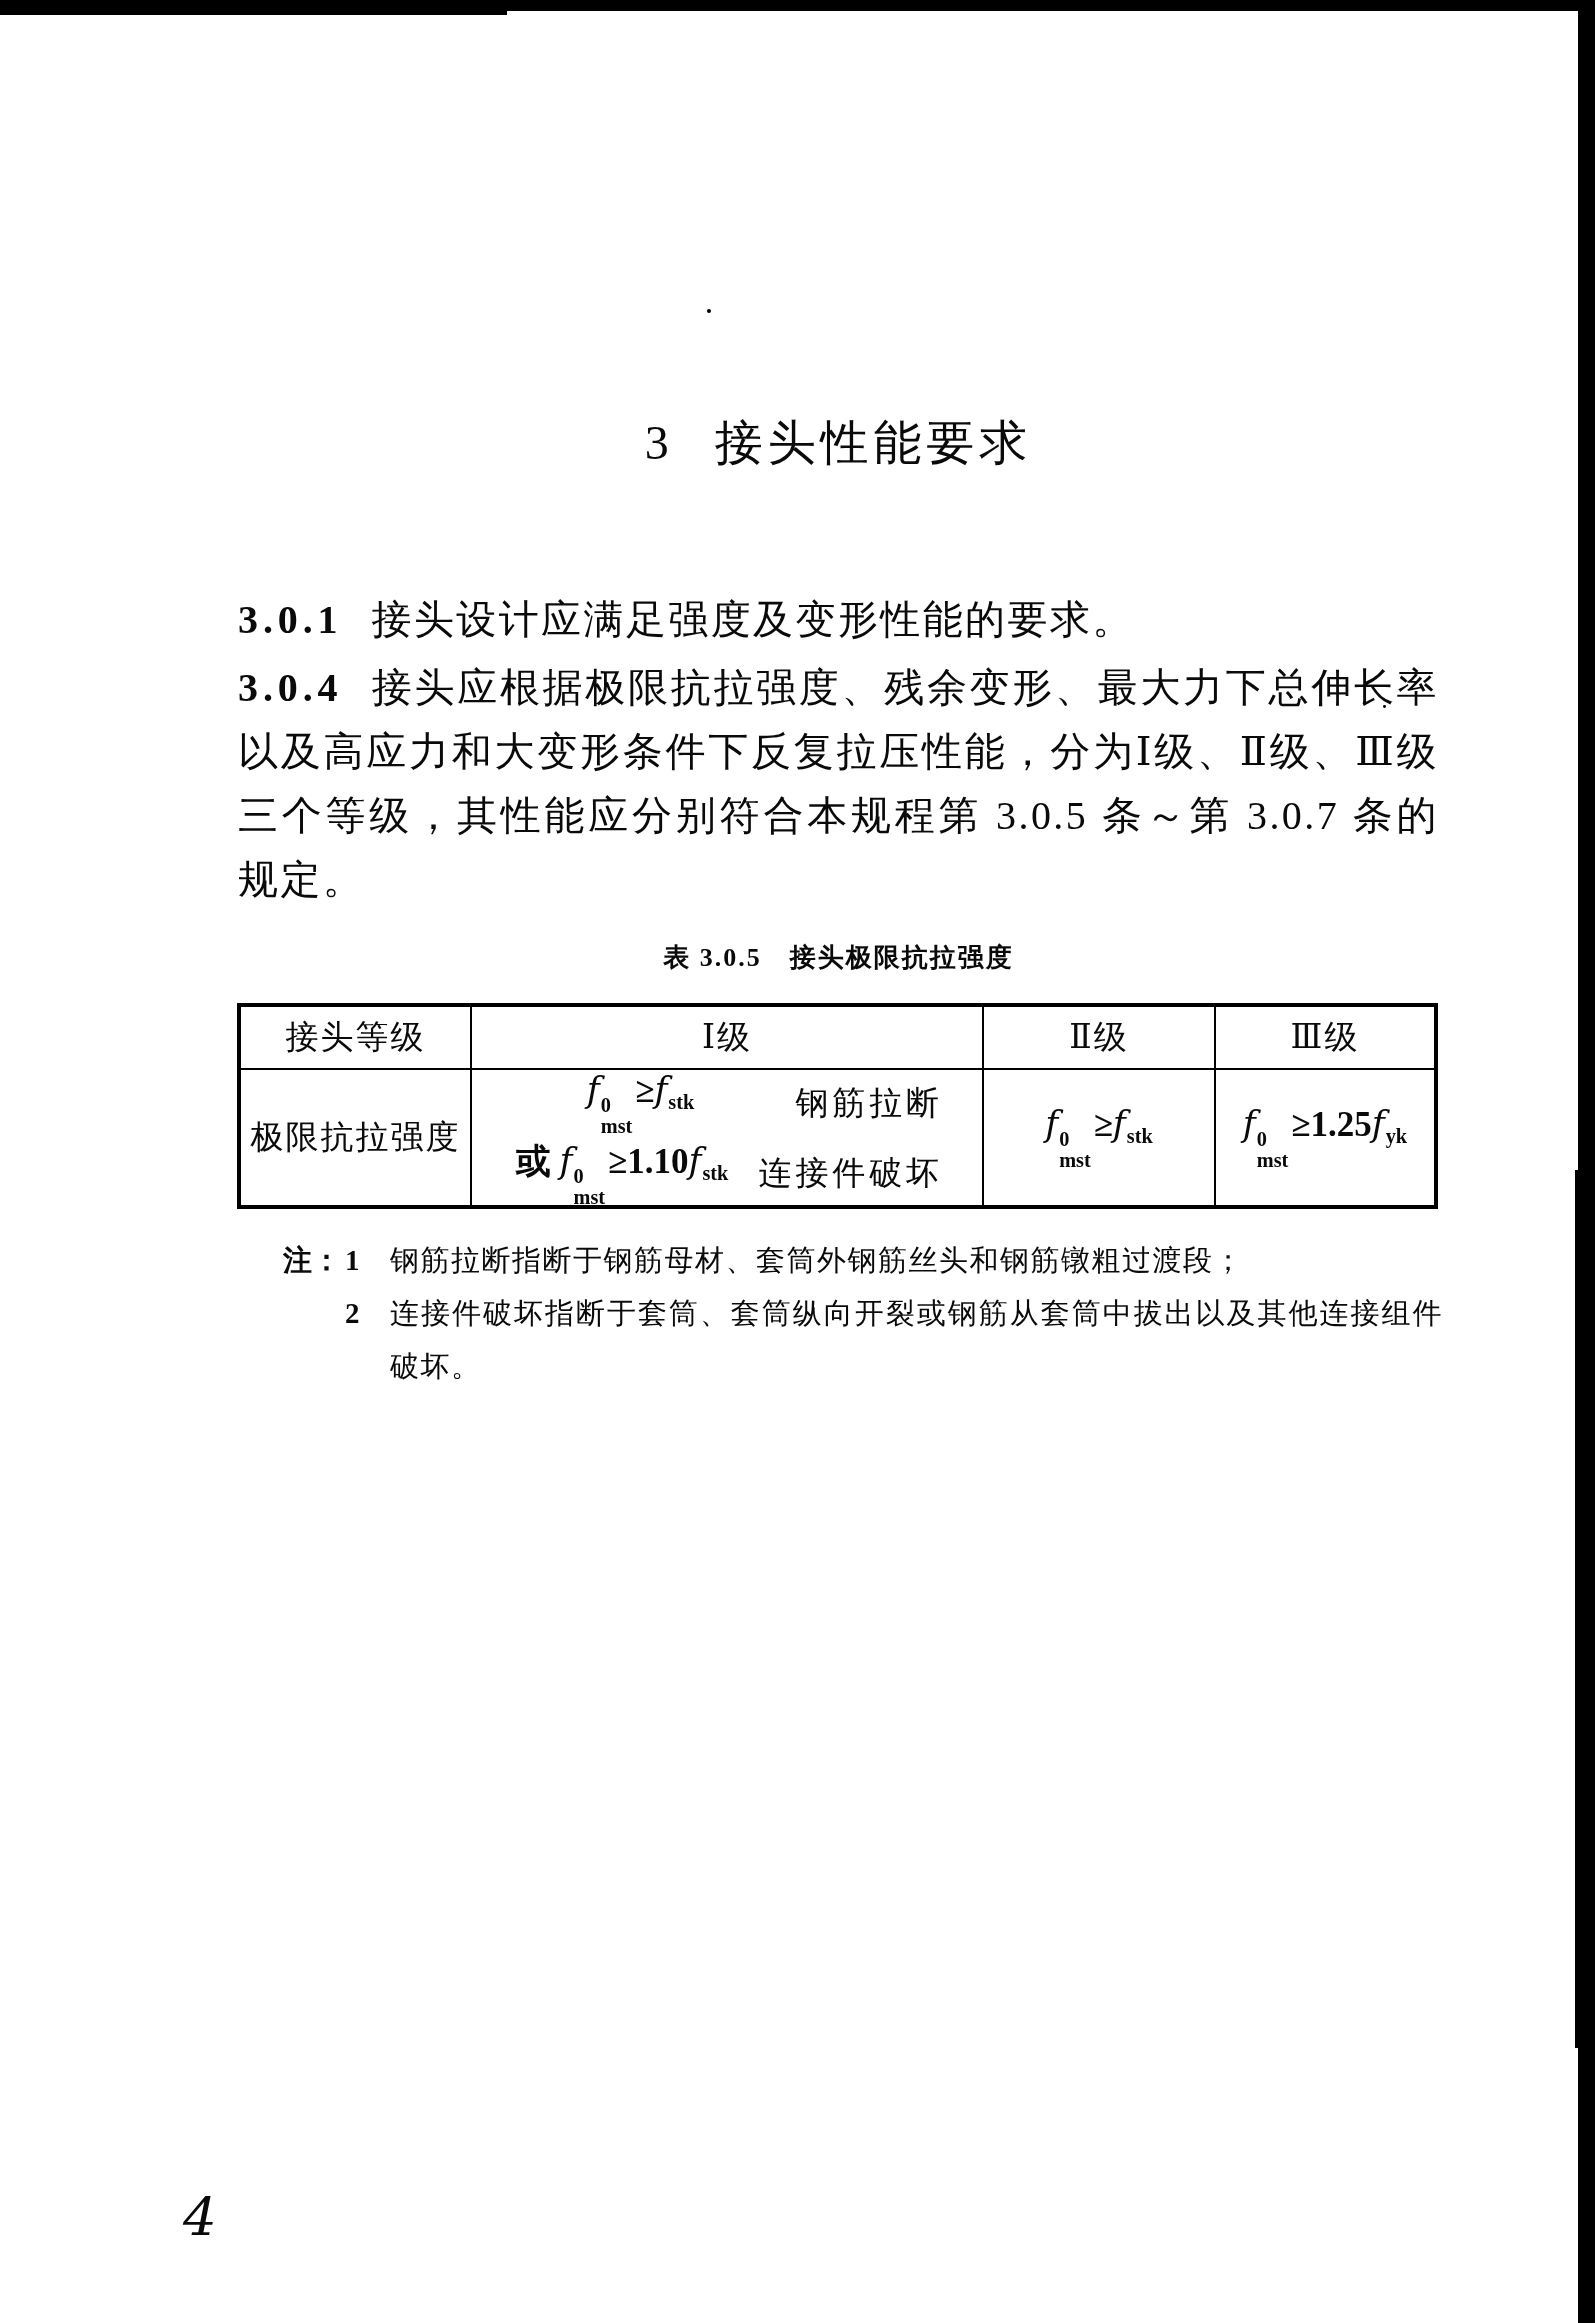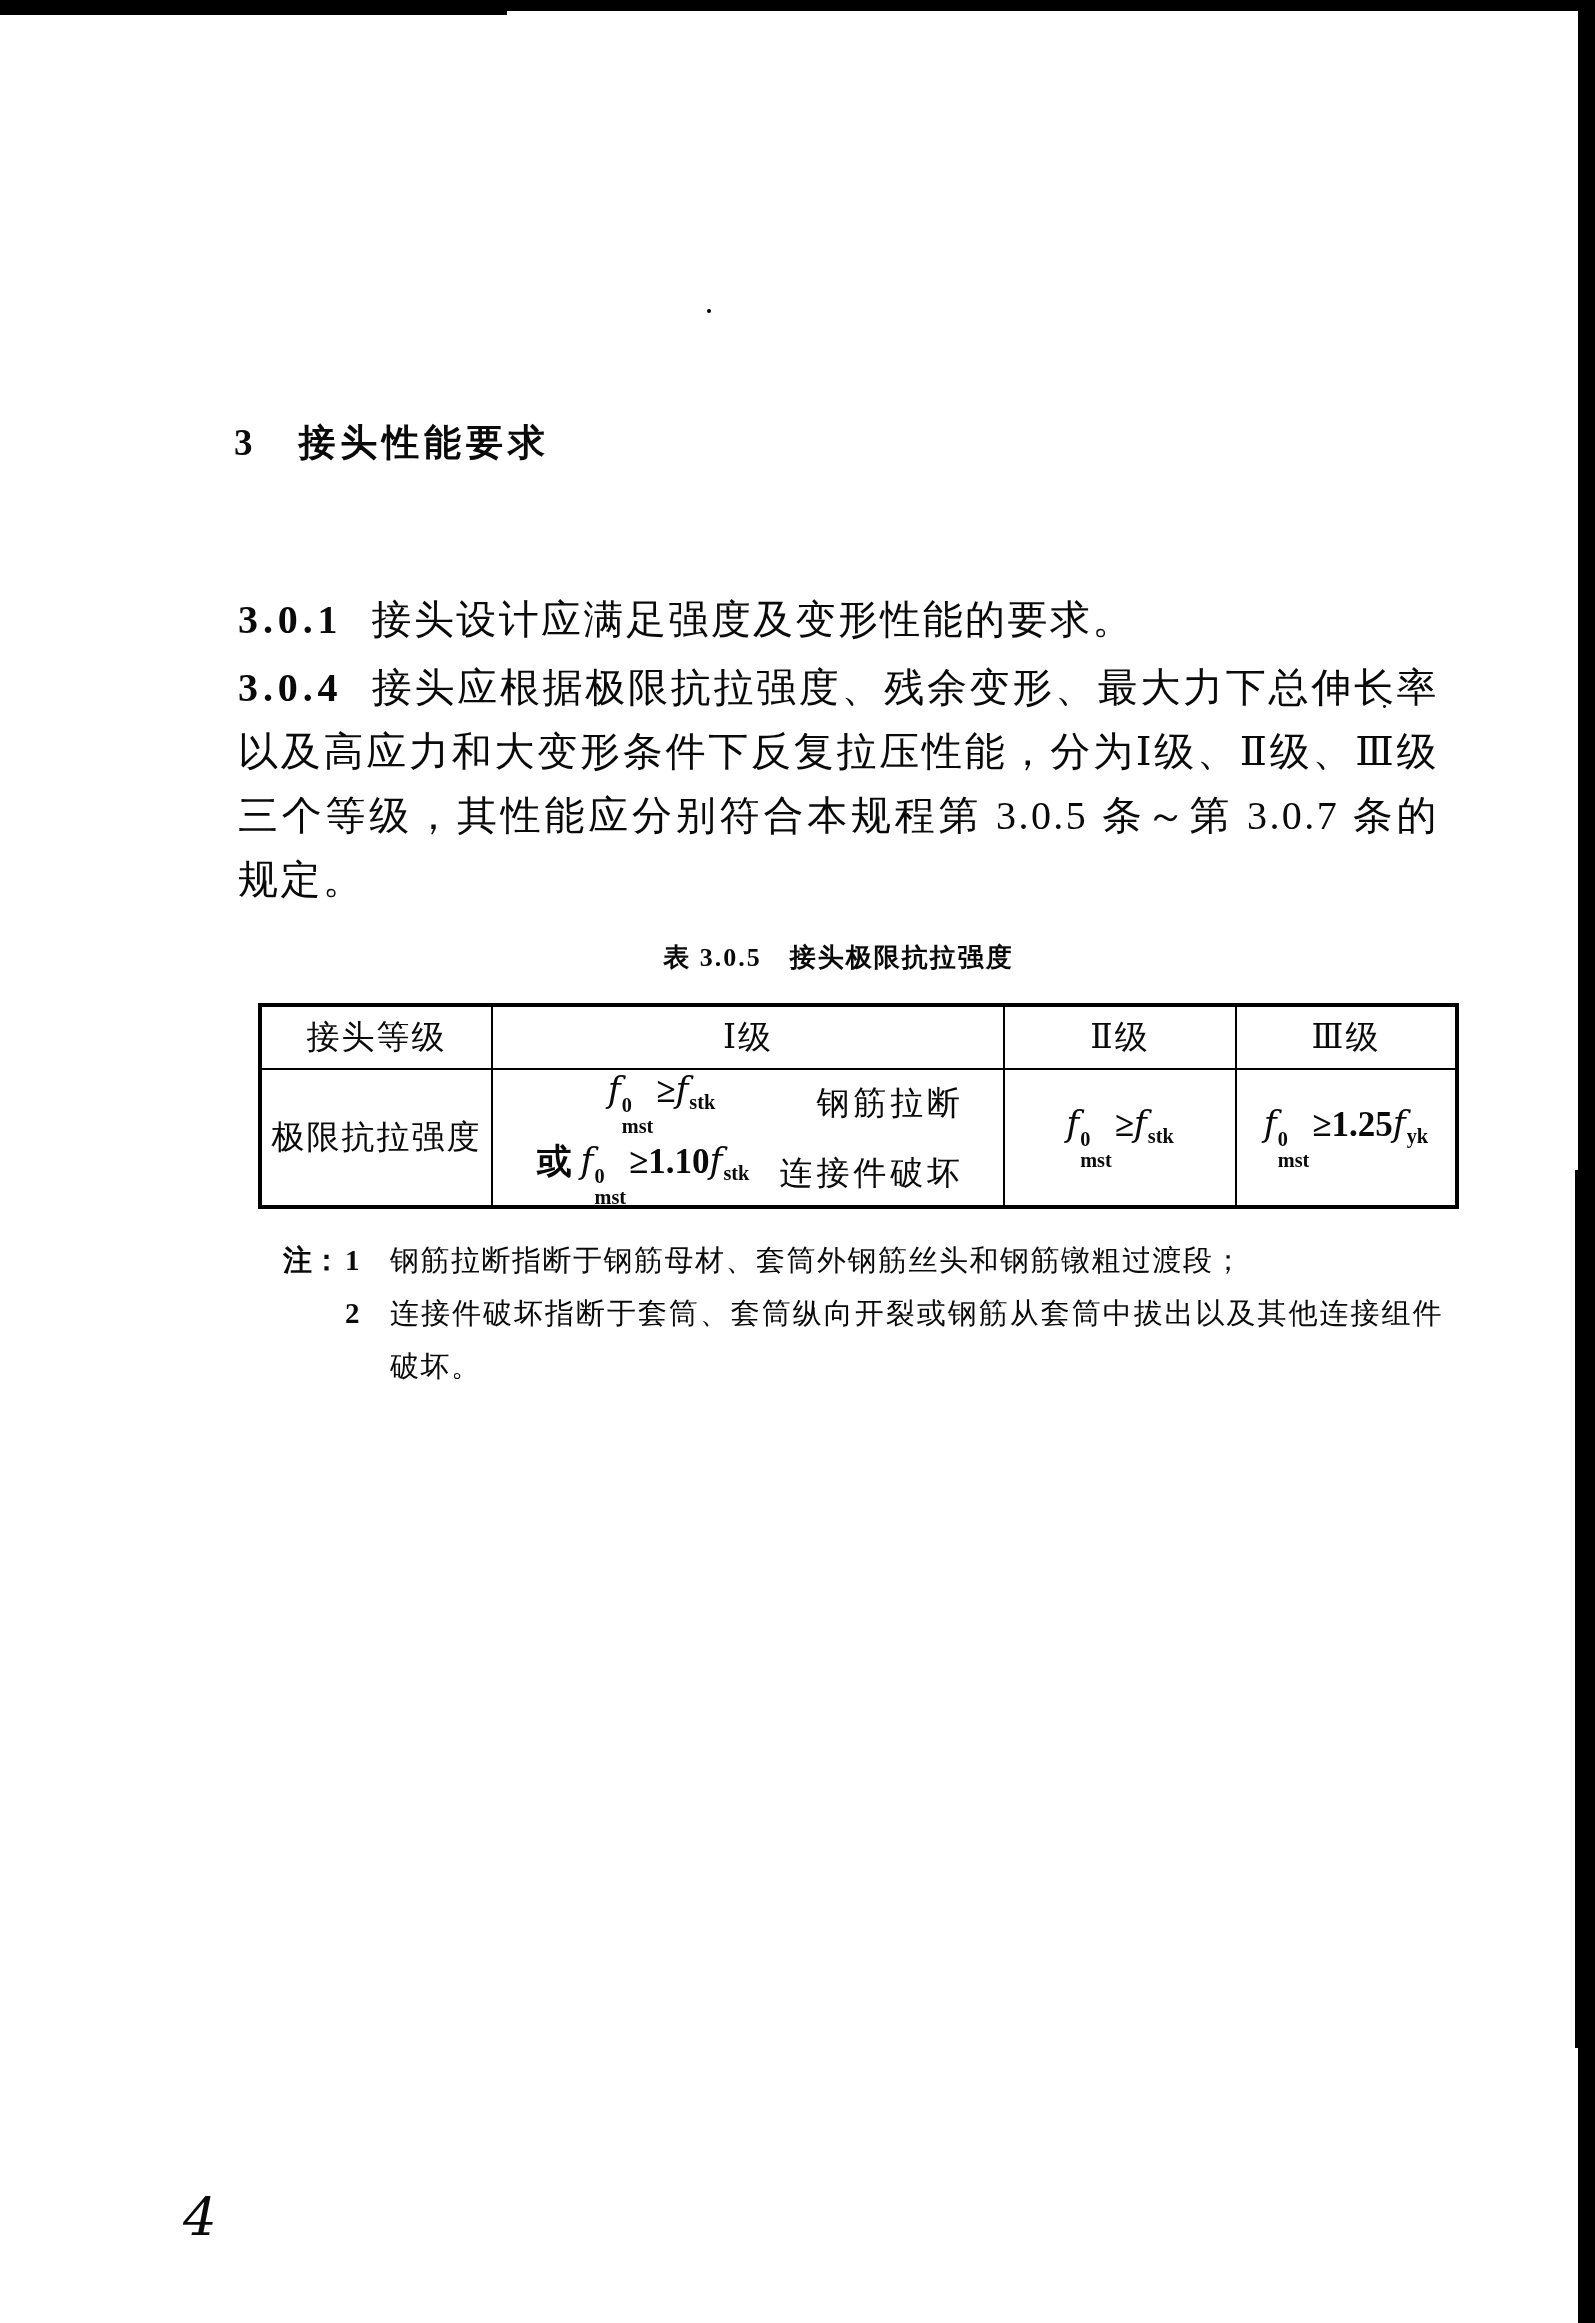--- a/index.html
+++ b/index.html
@@ -12,39 +12,39 @@
   .bar-top{position:absolute;top:0;left:0;width:1596px;height:10.7px;background:#000;}
   .bar-top-rag{position:absolute;top:10.7px;left:0;width:507px;height:3.9px;background:#000;}
   .bar-right{position:absolute;top:0;right:0;width:17.6px;height:2323px;background:#000;}
   .bar-right-rag{position:absolute;top:1170px;right:13.7px;width:7.8px;height:878px;background:#000;}
   .speck1{position:absolute;left:707px;top:309px;width:3.9px;height:3.9px;background:#000;border-radius:50%;}
   .speck2{position:absolute;left:1383px;top:705px;width:2.9px;height:2.9px;background:#000;border-radius:50%;}
 
   .content{position:absolute;left:234px;top:0;width:1209px;}
 
   .doc-title{
-    margin:408px 0 0 0;
-    font-size:37px;line-height:70px;font-weight:bold;letter-spacing:4.9px;
+    margin:408px 0 0 0;text-align:center;
+    font-size:48px;line-height:70px;font-weight:normal;letter-spacing:4.9px;
   }
   .doc-title .t-num{margin-right:41px;}
 
   .body-text{margin-top:110px;}
   .para{
     margin:4px;font-size:40px;line-height:64px;letter-spacing:2.4px;
     text-align:justify;text-justify:inter-ideograph;
   }
   .sec-num{font-weight:bold;letter-spacing:4.9px;margin-right:29px;white-space:nowrap;}
   .para.spread{letter-spacing:10.7px;}
 
   .tbl-caption{
     margin-top:25px;text-align:center;font-size:26px;line-height:41px;
     font-weight:bold;letter-spacing:2px;
   }
   table.spec{
-    margin:25px 0 0 24px;width:1198px;border-collapse:collapse;
+    margin:25px 0 0 3px;width:1198px;border-collapse:collapse;
     border:4.9px solid #000;table-layout:fixed;
   }
   table.spec th,table.spec td{
     border:2.9px solid #000;text-align:center;vertical-align:middle;
     font-size:33px;font-weight:normal;padding:0;letter-spacing:2px;
   }
   table.spec tr.hdr{height:64px;}
   table.spec tr.dat{height:135px;}
   col.c1{width:232px;}col.c2{width:512px;}col.c3{width:232px;}col.c4{width:221px;}
 

